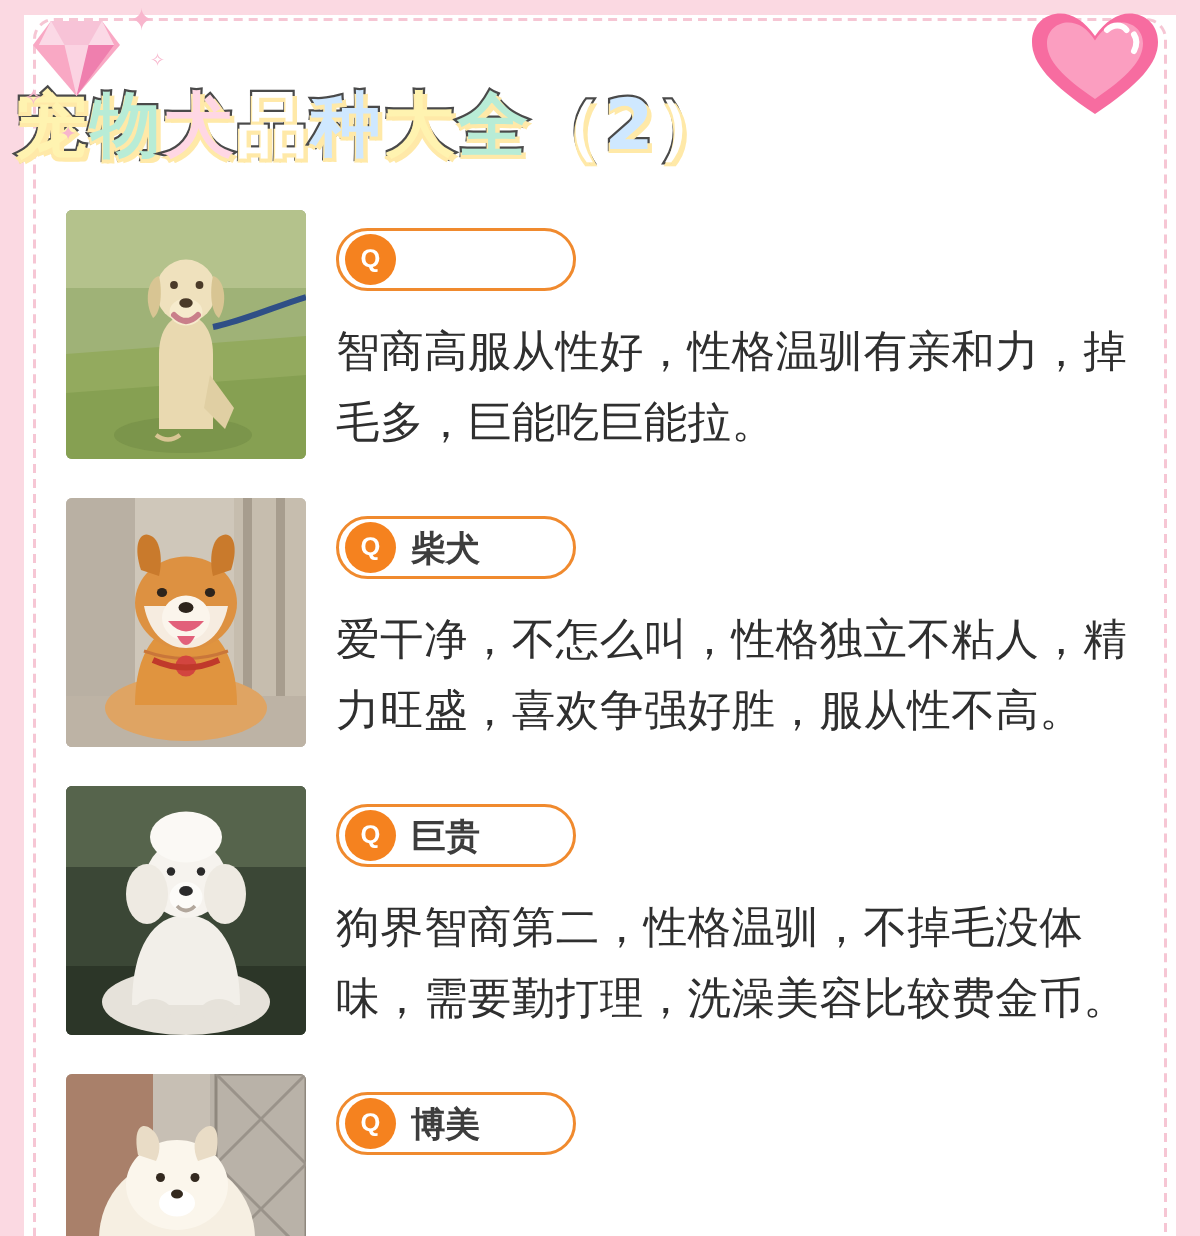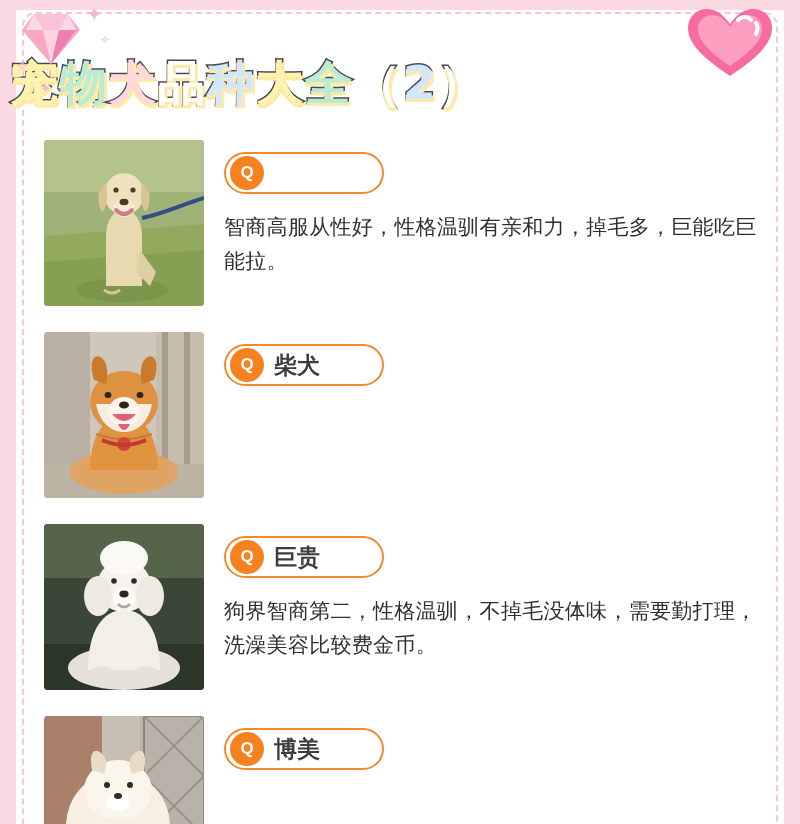--- a/index.html
+++ b/index.html
@@ -167,22 +167,22 @@
   .badge-label {
     font-family: "DejaVu Sans", sans-serif;
     font-size: 23px;
     font-weight: bold;
     color: #3d3d3d;
     padding-right: 18px;
     white-space: nowrap;
   }
   .desc {
     margin-top: 18px;
-    font-family: Liberation Mono, monospace;
-    font-size: 21px;
+    font-family: Liberation Sans, sans-serif;
+    font-size: 29px;
     line-height: 1.62;
     color: #2f2f2f;
     letter-spacing: 0.3px;
   }
   .clear { clear: both; }
 </style>
 </head>
 <body>
 
 <div class="page">
@@ -282,20 +282,21 @@
           <circle cx="80" cy="112" r="7" fill="#d2453f"></circle>
           <path d="M58,108 q22,10 44,0" stroke="#c0392b" stroke-width="4" fill="none"></path>
         </svg>
       </div>
       <div class="breadcrumb-row">
         <div class="badge">
           <span class="badge-icon">Q</span>
           <span class="badge-label">柴犬</span>
         </div>
       </div>
+      <div class="desc">爱干净，不怎么叫，性格独立不粘人，精力旺盛，喜欢争强好胜，服从性不高。</div>
       <div class="clear"></div>
     </div>
 
     <div class="item">
       <div class="photo">
         <svg width="160" height="166" viewBox="0 0 160 166">
           <rect x="0" y="0" width="160" height="166" fill="#3b4736"></rect>
           <rect x="0" y="0" width="160" height="54" fill="#56644c"></rect>
           <rect x="0" y="120" width="160" height="46" fill="#2c3628"></rect>
           <ellipse cx="80" cy="144" rx="56" ry="22" fill="#e6e2da"></ellipse>

